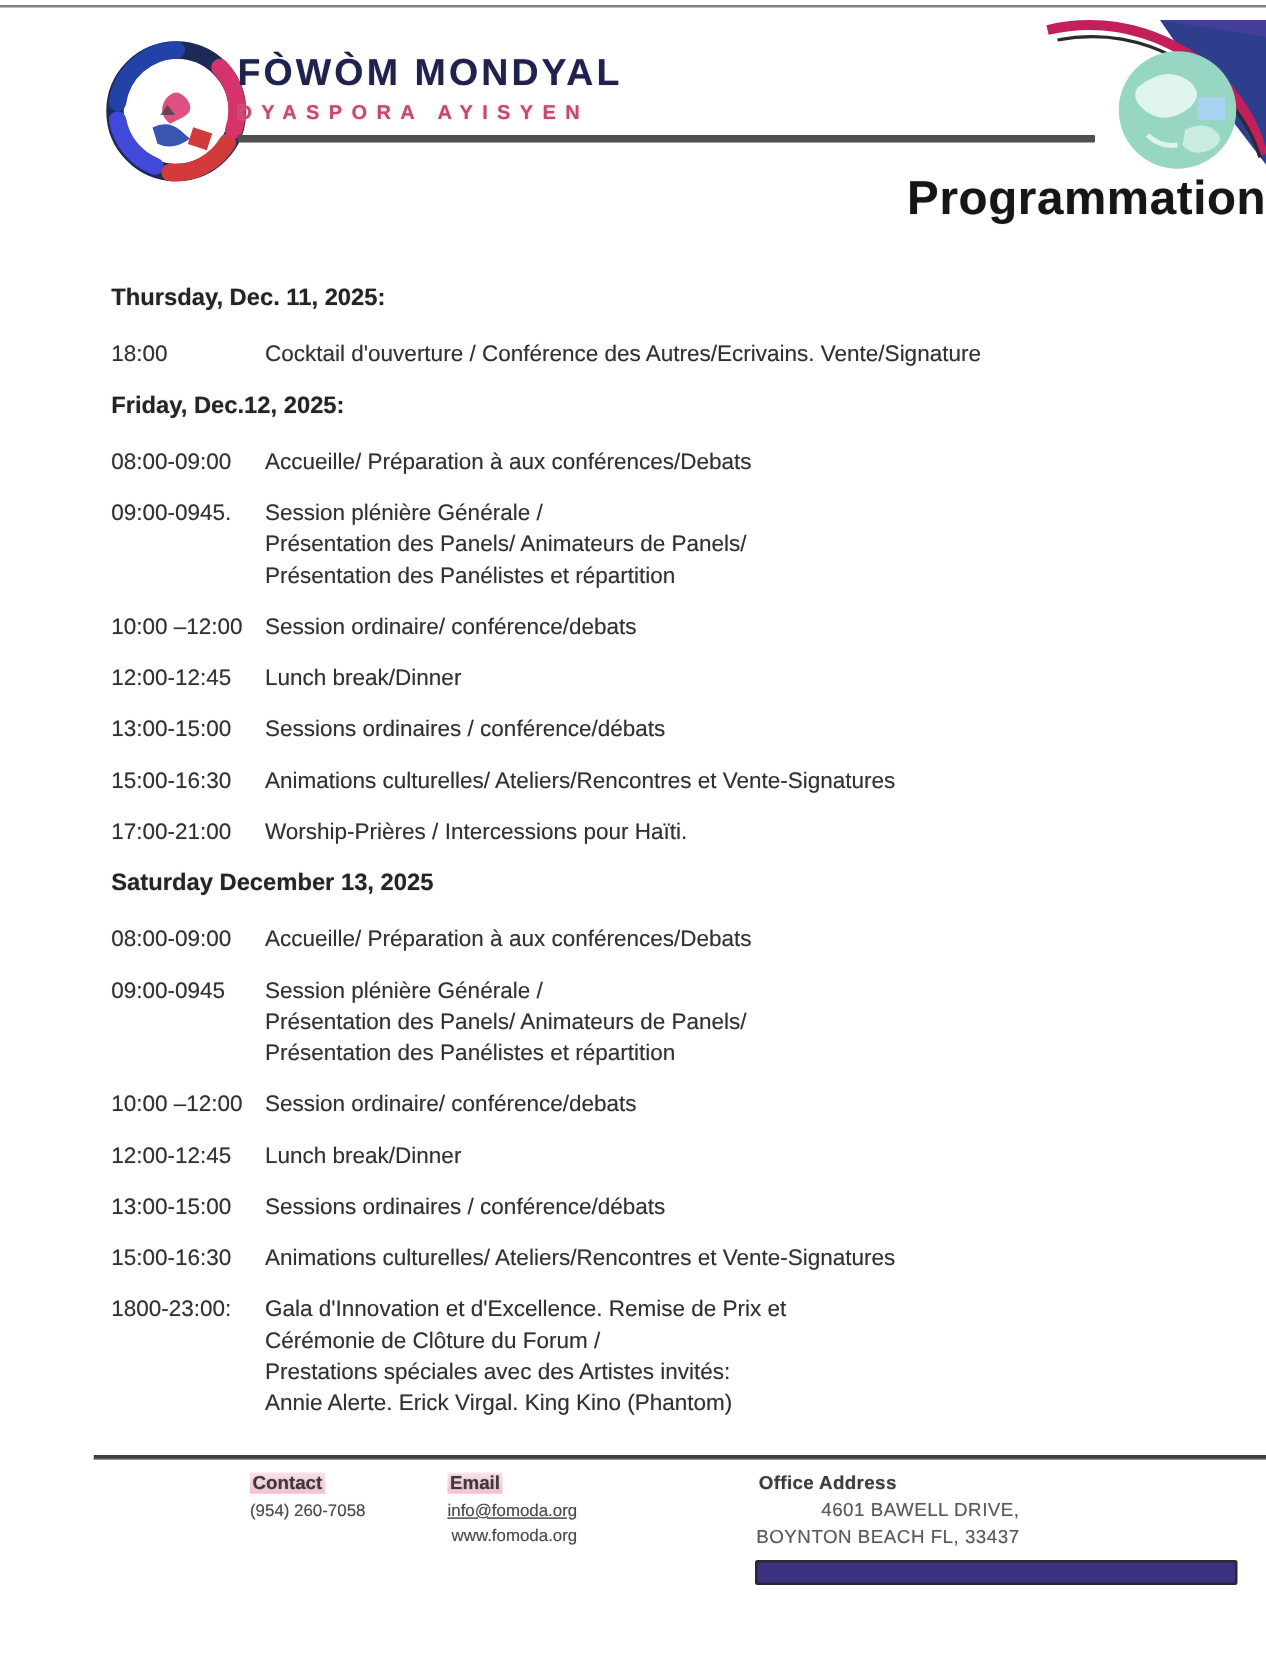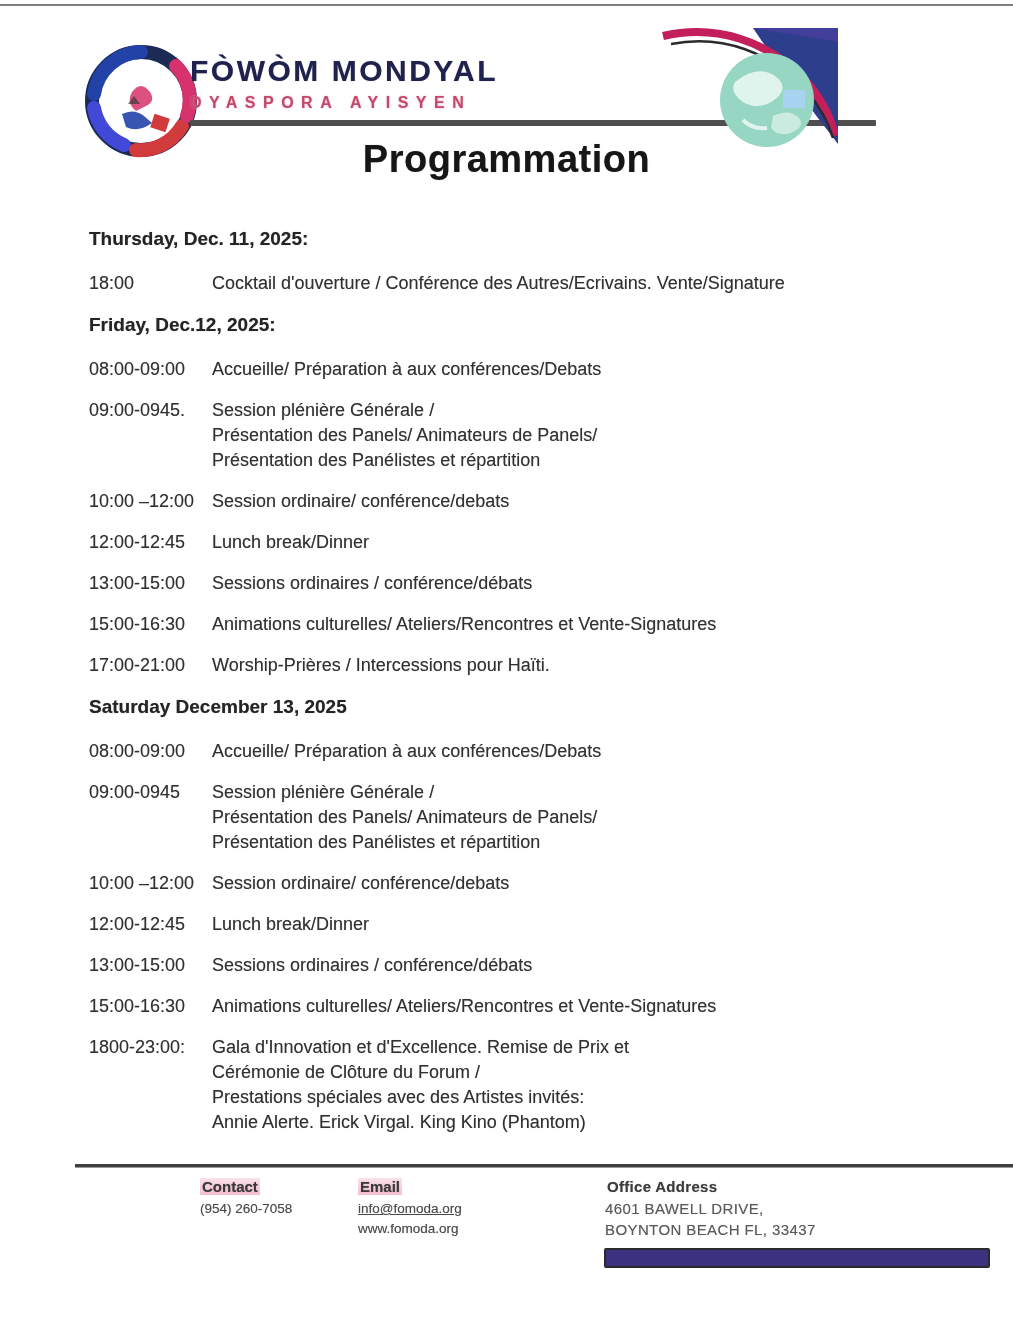--- a/index.html
+++ b/index.html
@@ -8,38 +8,38 @@
     background:#ffffff;
     font-family:"Liberation Sans","DejaVu Sans",sans-serif;
     color:#2e2e2e;
     position:relative;
     overflow:hidden;
   }
   .page{position:absolute;inset:0;}
   .top-line{position:absolute;top:4px;left:0;width:1013px;height:2px;background:#6a6a6a;opacity:.85;}
 
   
-  header{position:absolute;top:12px;left:0;width:838px;height:150px;}
+  header{position:absolute;top:0;left:0;width:1013px;height:150px;}
   .logo{position:absolute;left:84px;top:32px;width:114px;height:114px;filter:blur(.4px);}
   .brand{position:absolute;left:190px;top:42px;}
   .brand-title{
     font-size:30px;font-weight:bold;letter-spacing:2.5px;color:#20224e;
     text-shadow:0 0 1px rgba(32,34,78,.4);
   }
   .brand-subtitle{
     margin-top:6px;font-size:16px;font-weight:bold;letter-spacing:7.5px;color:#c2496b;
     text-shadow:0 0 2px rgba(232,150,175,.8);
   }
   .brand-rule{margin-top:8px;width:686px;height:6px;background:#4f4f4f;border-radius:1px;}
   .corner-art{position:absolute;right:0;top:0;width:183px;height:140px;}
 
   
   .title{
     margin:0;position:absolute;top:138px;left:0;width:1013px;
-    text-align:center;font-size:38px;font-weight:bold;color:#161616;
+    text-align:right;font-size:38px;font-weight:bold;color:#161616;
     letter-spacing:.5px;text-shadow:0 0 1px rgba(0,0,0,.35);
   }
 
   
   main.schedule{
     position:absolute;top:202px;left:12px;width:1013px;
     padding:20px 60px 0 77px;box-sizing:border-box;
     font-size:18px;line-height:25px;color:#313131;
     text-shadow:0 0 .8px rgba(40,40,40,.4);
   }
@@ -57,21 +57,21 @@
   .fcol{position:absolute;top:14px;}
   .fcol-contact{left:200px;}
   .fcol-email{left:358px;}
   .fcol-office{left:605px;}
   .flabel{
     font-size:15px;font-weight:bold;color:#3a3a3a;display:inline-block;
     background:linear-gradient(0deg, rgba(242,170,190,.75), rgba(242,170,190,.35));
     padding:0 2px;text-shadow:0 0 1px rgba(60,60,60,.5);
   }
   .fcol-office .flabel{background:none;color:#3c3c3c;font-size:15px;letter-spacing:.3px;}
-  .fline{font-size:13.5px;color:#4a4a4a;margin-top:5px;text-shadow:0 0 .8px rgba(70,70,70,.45);}
+  .fline{font-size:13.5px;color:#4a4a4a;margin-top:5px;text-shadow:0 0 .8px rgba(70,70,70,.45);text-align:right;}
   .fcol-email .fline:first-of-type{text-decoration:underline;}
   .fcol-office .fline{font-size:15px;color:#5a5a5a;letter-spacing:.4px;margin-top:4px;}
   .footer-bar{
     position:absolute;left:604px;top:84px;width:386px;height:20px;
     background:#3a3180;border:2px solid #2a2a2a;border-radius:2px;box-sizing:border-box;
   }
 </style>
 </head>
 <body>
 

